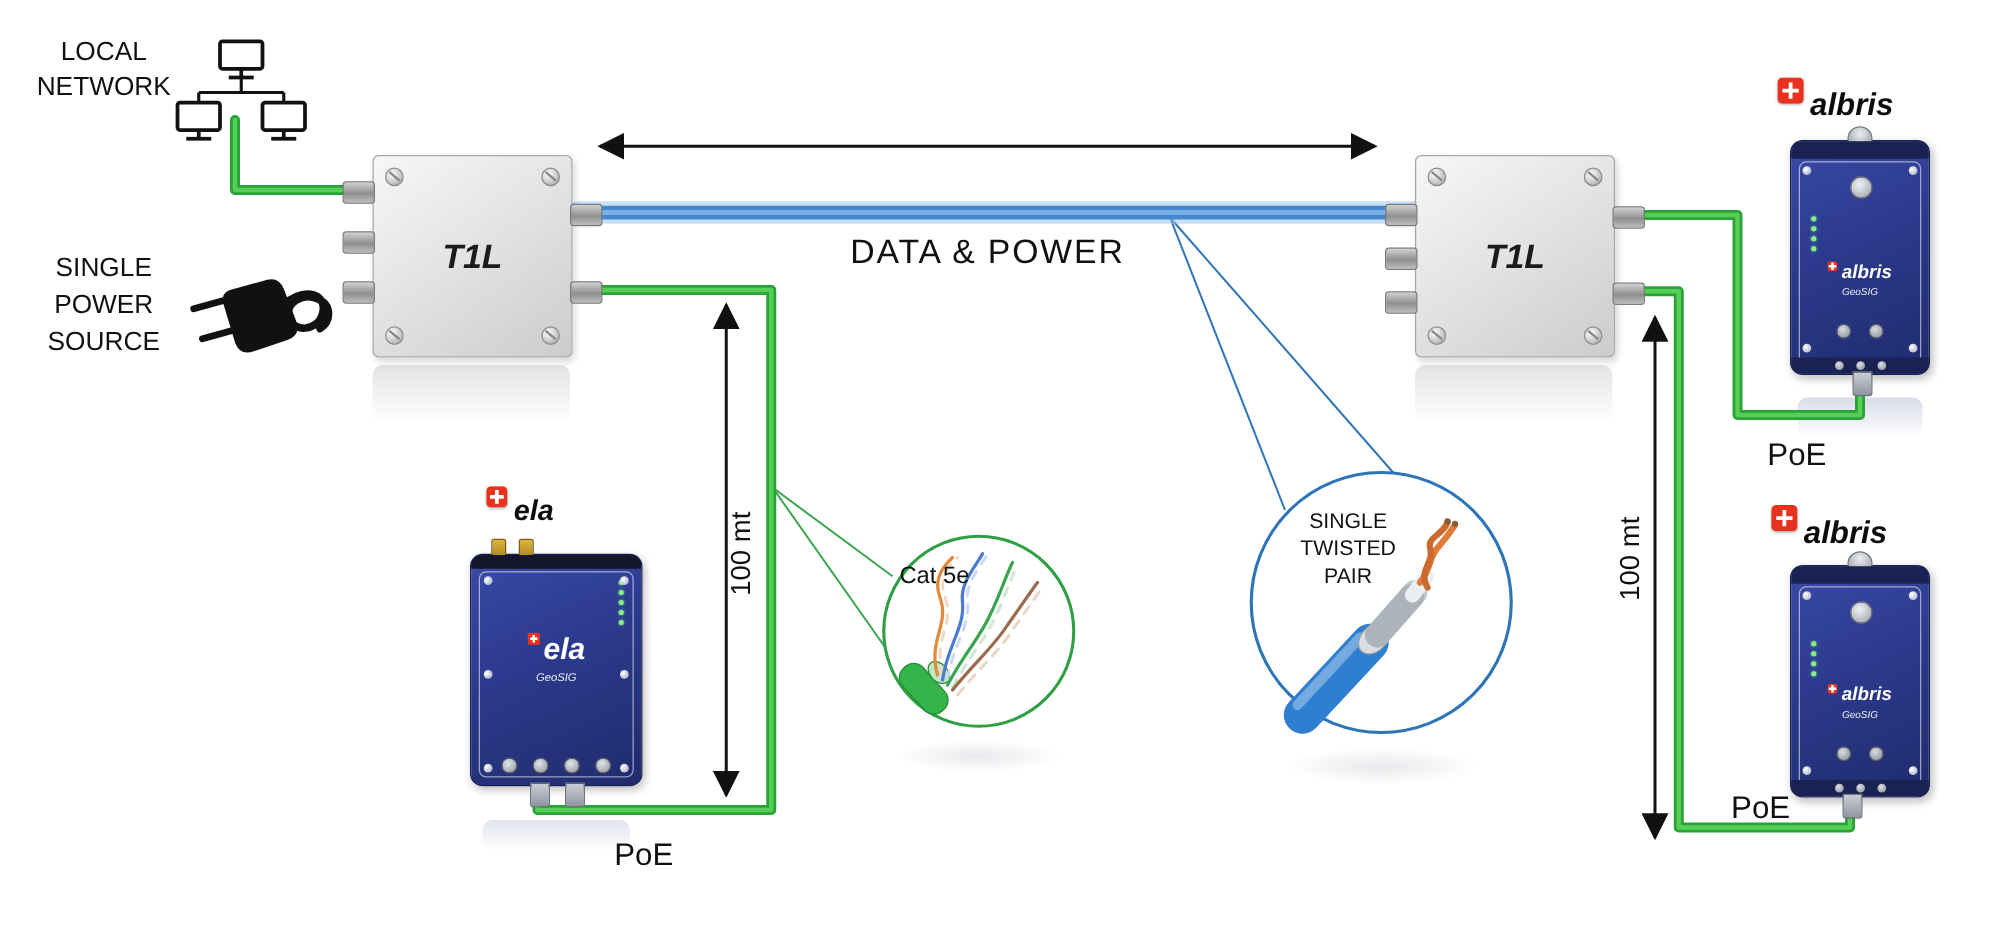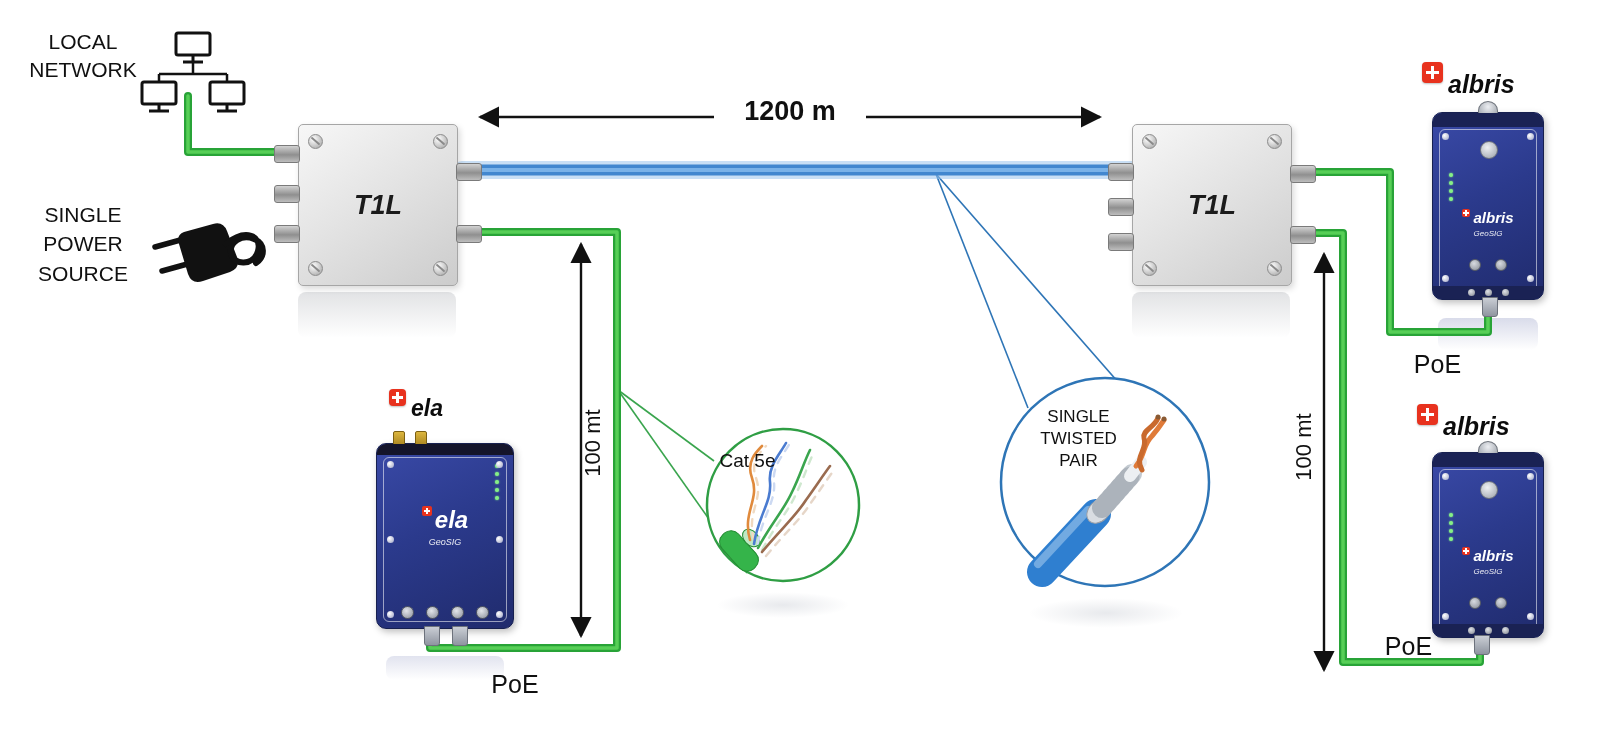--- a/index.html
+++ b/index.html
@@ -190,21 +190,21 @@
       <path d="M184,232 L213,224 Q223,221 227,231 L237,257 Q241,268 230,272 L203,281 Q192,285 188,274 L179,244 Q176,235 184,232 Z" fill="#111"></path>
       <path d="M226,244 C246,228 262,236 258,251 C254,266 233,266 231,253 C229,242 242,234 254,239 C266,244 265,257 256,263" fill="none" stroke="#111" stroke-width="6" stroke-linecap="round"></path>
     </g>
   </svg>
 
   <div class="lbl" style="left:24px;top:28px;width:118px;font-size:21px;line-height:1.35;">LOCAL
 NETWORK</div>
   <div class="lbl" style="left:24px;top:200px;width:118px;font-size:21px;line-height:1.4;">SINGLE
 POWER
 SOURCE</div>
-  <div class="lbl" style="left:714px;top:94px;width:152px;font-size:27px;font-weight:bold;background:#fff;padding:2px 0;">1200 m</div>
+  <div class="lbl" style="left:640px;top:186px;width:300px;font-size:27px;letter-spacing:1.5px;">DATA &amp; POWER</div>
   <div class="lbl rot" style="left:549px;top:429px;width:90px;height:28px;font-size:22px;">100 mt</div>
   <div class="lbl rot" style="left:1260px;top:433px;width:90px;height:28px;font-size:22px;">100 mt</div>
   <div class="lbl" style="left:470px;top:670px;width:90px;font-size:25px;">PoE</div>
   <div class="lbl" style="left:1395px;top:350px;width:85px;font-size:25px;">PoE</div>
   <div class="lbl" style="left:1366px;top:632px;width:85px;font-size:25px;">PoE</div>
   <div class="lbl" style="left:705px;top:450px;width:85px;font-size:19px;">Cat 5e</div>
   <div class="lbl" style="left:1026px;top:406px;width:105px;font-size:17px;line-height:1.3;">SINGLE
 TWISTED
 PAIR</div>
 

